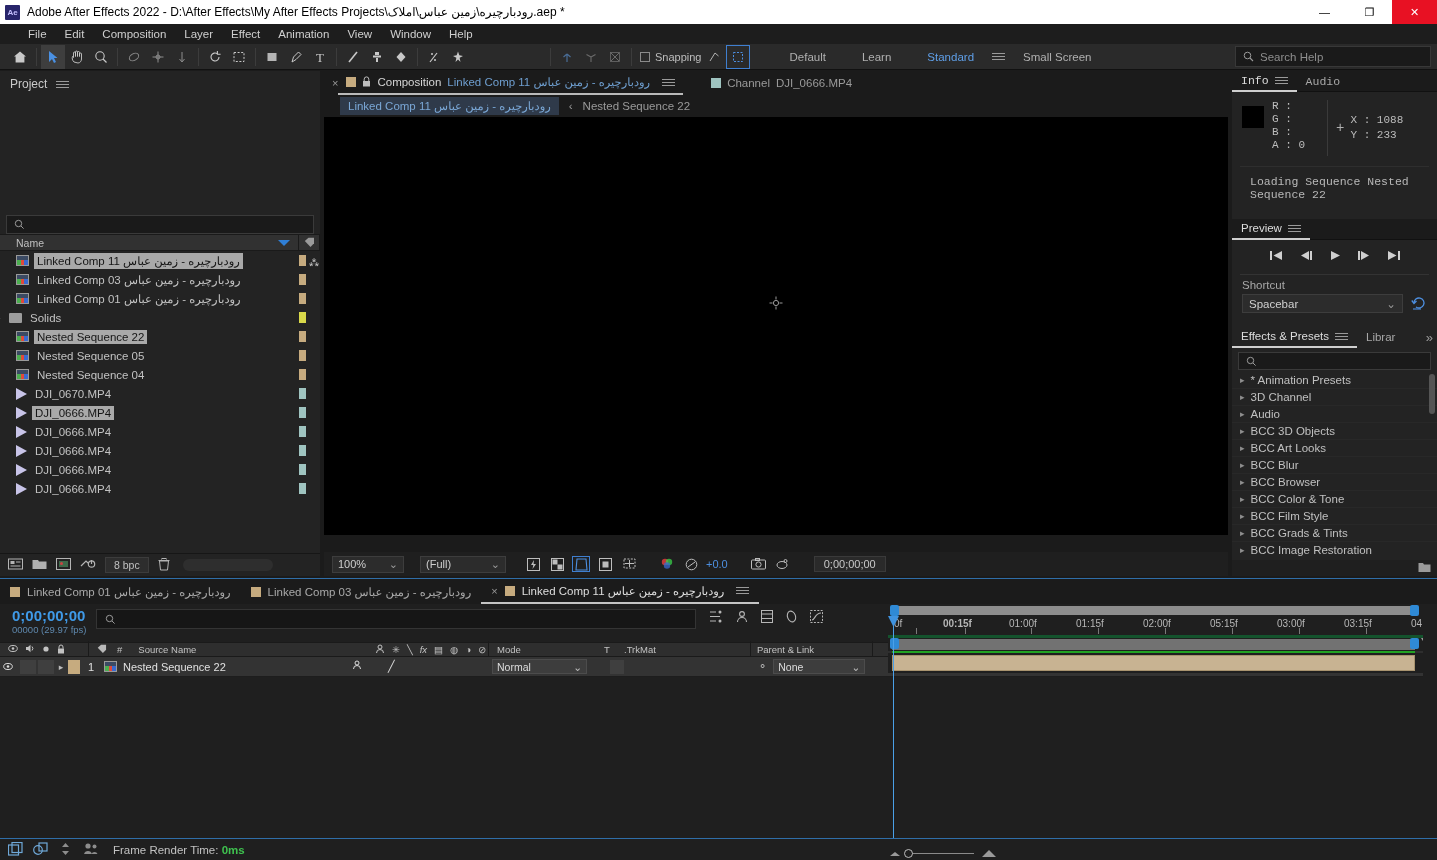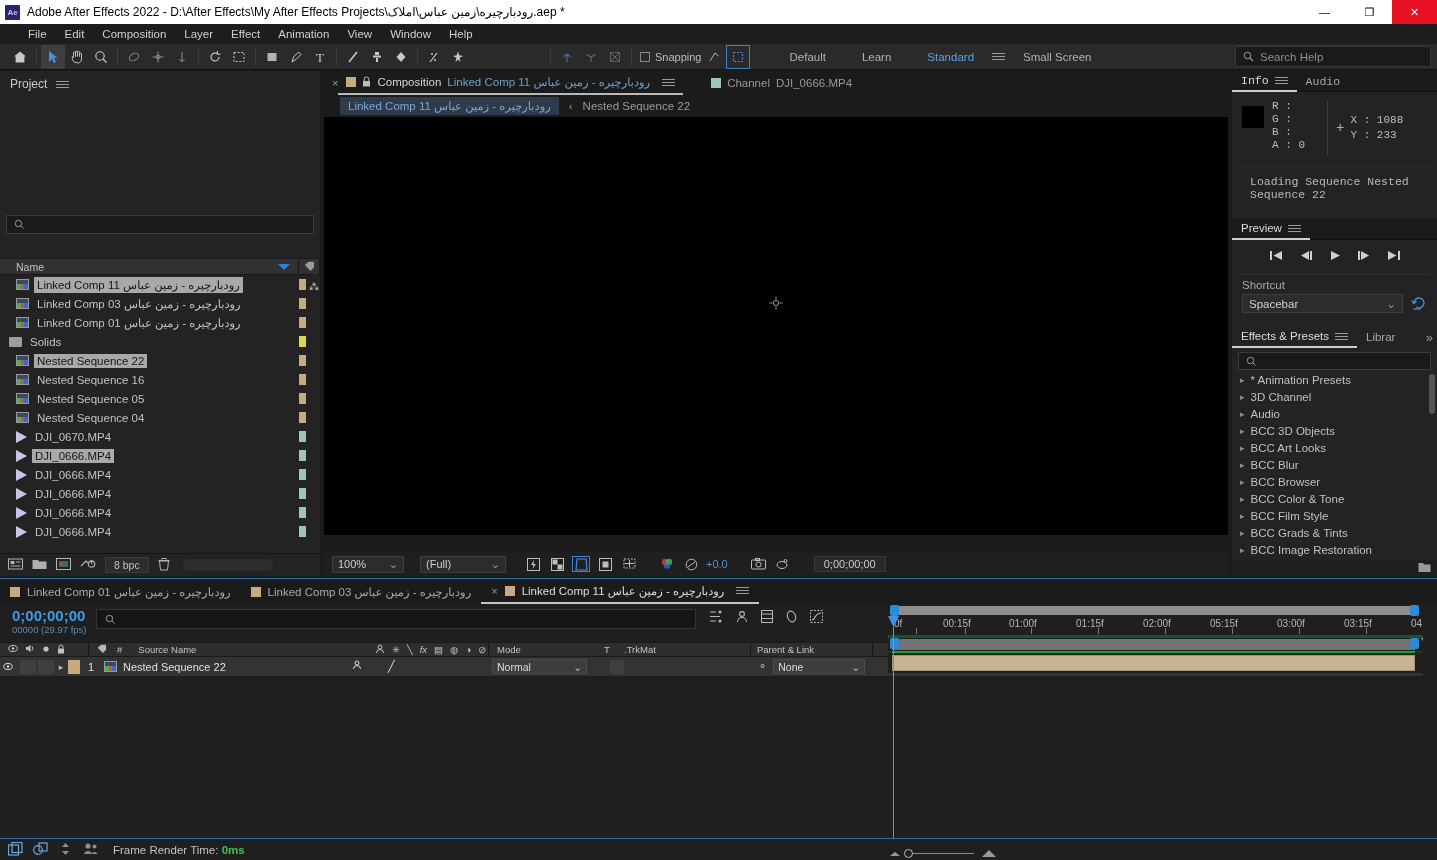--- a/index.html
+++ b/index.html
@@ -84,21 +84,21 @@
   
   #project { left: 0; top: 71px; width: 320px; height: 505px; background: #232323; }
   .proj-head { height: 26px; display: flex; align-items: center; padding: 0 10px; gap: 9px; }
   .proj-title { color: #c9c9c9; font-size: 12px; }
   .proj-blank { height: 118px; background: #232323; }
   .proj-search {
     margin: 0 6px; height: 19px; background: #1a1a1a; border: 1px solid #3a3a3a;
     display: flex; align-items: center; padding-left: 7px; color: #8a8a8a;
   }
   .proj-colhead {
-    margin-top: 24px; height: 17px; background: #313131; display: flex;
+    margin-top: 0; height: 17px; background: #313131; display: flex;
     align-items: center; font-size: 10.5px; color: #c0c0c0;
     border-top: 1px solid #1a1a1a; border-bottom: 1px solid #1a1a1a;
   }
   .proj-colhead .c-name { padding-left: 16px; flex: 1; }
   .sortarrow {
     width: 0; height: 0; border-left: 6px solid transparent; border-right: 6px solid transparent;
     border-top: 6px solid #2f7fd6; margin-right: 8px;
   }
   .colsep { width: 1px; height: 17px; background: #1a1a1a; }
   .tag-col { width: 20px; display: flex; align-items: center; justify-content: center; }
@@ -494,31 +494,20 @@
           <span class="swatch" style="background:#d8d84a"></span>
         </div>
         <div class="prow sel">
           <span class="lbl-wrap">
             <span class="icon-comp">
               <i style="background:#4caf50"></i>
               <i style="background:#e04a3a"></i>
               <i style="background:#3a6ad0"></i>
             </span>
             <span class="lbl">Nested Sequence 22</span>
-          </span>
-          <span class="swatch" style="background:#c6ab7f"></span>
-        </div>
-        <div class="prow">
-          <span class="lbl-wrap">
-            <span class="icon-comp">
-              <i style="background:#4caf50"></i>
-              <i style="background:#e04a3a"></i>
-              <i style="background:#3a6ad0"></i>
-            </span>
-            <span class="lbl">Nested Sequence 16</span>
           </span>
           <span class="swatch" style="background:#c6ab7f"></span>
         </div>
         <div class="prow">
           <span class="lbl-wrap">
             <span class="icon-comp">
               <i style="background:#4caf50"></i>
               <i style="background:#e04a3a"></i>
               <i style="background:#3a6ad0"></i>
             </span>
@@ -1077,21 +1066,21 @@
 
     <div class="tl-right">
       <div class="work-bar">
         <div class="work-inner"></div>
         <div class="wb-handle" style="left:2px"></div>
         <div class="wb-handle" style="right:18px"></div>
       </div>
       <div class="ruler" id="ruler">
           <span class="tick" style="left: 6px;">0f</span>
           <span class="tickmark" style="left: 28px;"></span>
-          <span class="tick" style="left: 55px;">00:15f</span>
+          <span class="tick" style="left: 55px; font-weight: bold;">00:15f</span>
           <span class="tickmark" style="left: 77px;"></span>
           <span class="tick" style="left: 121px;">01:00f</span>
           <span class="tickmark" style="left: 143px;"></span>
           <span class="tick" style="left: 188px;">01:15f</span>
           <span class="tickmark" style="left: 210px;"></span>
           <span class="tick" style="left: 255px;">02:00f</span>
           <span class="tickmark" style="left: 277px;"></span>
           <span class="tick" style="left: 322px;">05:15f</span>
           <span class="tickmark" style="left: 344px;"></span>
           <span class="tick" style="left: 389px;">03:00f</span>

